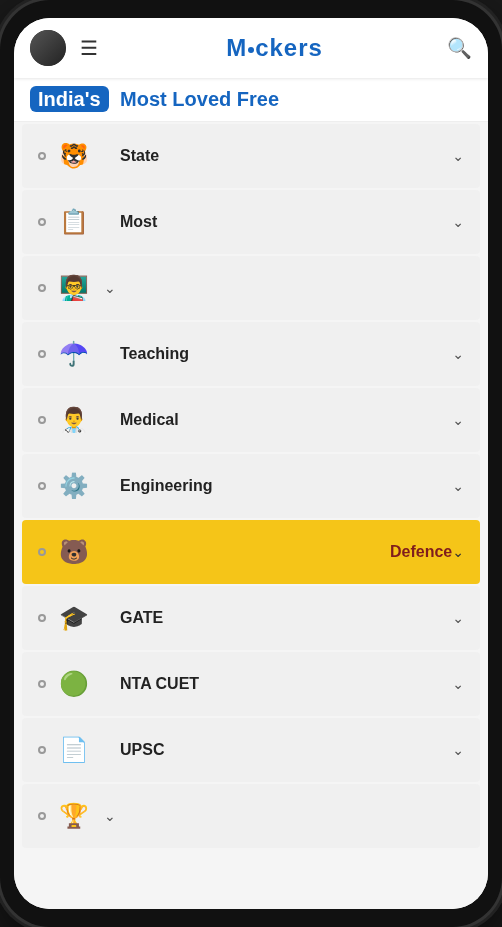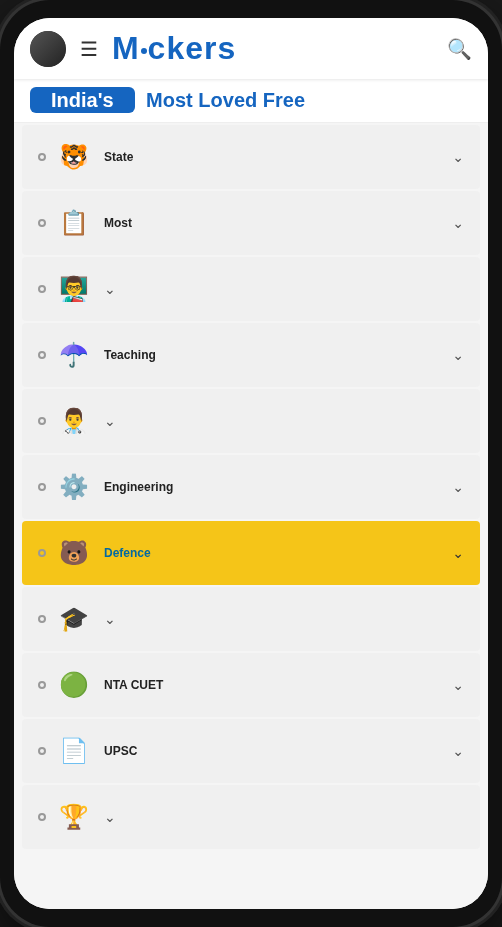--- a/index.html
+++ b/index.html
@@ -66,24 +66,25 @@
 
     .hamburger-icon {
       font-size: 20px;
       color: #333;
       cursor: pointer;
       padding: 4px;
     }
 
     .logo-text {
       flex: 1;
-      font-size: 32px;
+      font-size: 24px;
       font-weight: 700;
       color: #1565C0;
       letter-spacing: 1px;
+      text-align: center;
     }
 
     .logo-text .dot {
       display: inline-block;
       width: 6px;
       height: 6px;
       background: #1565C0;
       border-radius: 50%;
       margin: 0 1px;
       vertical-align: middle;
@@ -104,21 +105,21 @@
 
     .banner-text {
       font-size: 20px;
       font-weight: 800;
       color: #1565C0;
     }
 
     .banner-text .highlight {
       background: #1565C0;
       color: #fff;
-      padding: 2px 21px;
+      padding: 2px 8px;
       border-radius: 6px;
       margin-right: 6px;
     }
 
     
     .menu-list {
       flex: 1;
       overflow-y: auto;
       background: #f5f5f5;
     }
@@ -154,27 +155,29 @@
       margin-right: 12px;
       display: flex;
       align-items: center;
       justify-content: center;
       font-size: 24px;
       flex-shrink: 0;
     }
 
     .menu-item-label {
       flex: 1;
-      font-size: 12px;
+      font-size: 16px;
       font-weight: 600;
       color: #222;
+      margin-left: 16px;
     }
 
     .menu-item.active .menu-item-label {
-      color: #0369a1;
+      color: #7f1d1d;
+      text-align: right;
     }
 
     .chevron-icon {
       font-size: 14px;
       color: #555;
     }
 
     .menu-item.active .chevron-icon {
       color: #333;
     }
@@ -223,37 +226,39 @@
         </div>
         <div class="menu-item">
           <div class="menu-item-dot"></div>
           <div class="menu-item-icon">☂️</div>
           <span class="menu-item-label">Teaching</span>
           <span class="chevron-icon">⌄</span>
         </div>
         <div class="menu-item">
           <div class="menu-item-dot"></div>
           <div class="menu-item-icon">👨‍⚕️</div>
+          <span class="menu-item-label">Medical</span>
           <span class="chevron-icon">⌄</span>
         </div>
         <div class="menu-item">
           <div class="menu-item-dot"></div>
           <div class="menu-item-icon">⚙️</div>
           <span class="menu-item-label">Engineering</span>
           <span class="chevron-icon">⌄</span>
         </div>
         <div class="menu-item active">
           <div class="menu-item-dot"></div>
           <div class="menu-item-icon">🐻</div>
           <span class="menu-item-label">Defence</span>
           <span class="chevron-icon">⌄</span>
         </div>
         <div class="menu-item">
           <div class="menu-item-dot"></div>
           <div class="menu-item-icon">🎓</div>
+          <span class="menu-item-label">GATE</span>
           <span class="chevron-icon">⌄</span>
         </div>
         <div class="menu-item">
           <div class="menu-item-dot"></div>
           <div class="menu-item-icon">🟢</div>
           <span class="menu-item-label">NTA CUET</span>
           <span class="chevron-icon">⌄</span>
         </div>
         <div class="menu-item">
           <div class="menu-item-dot"></div>

